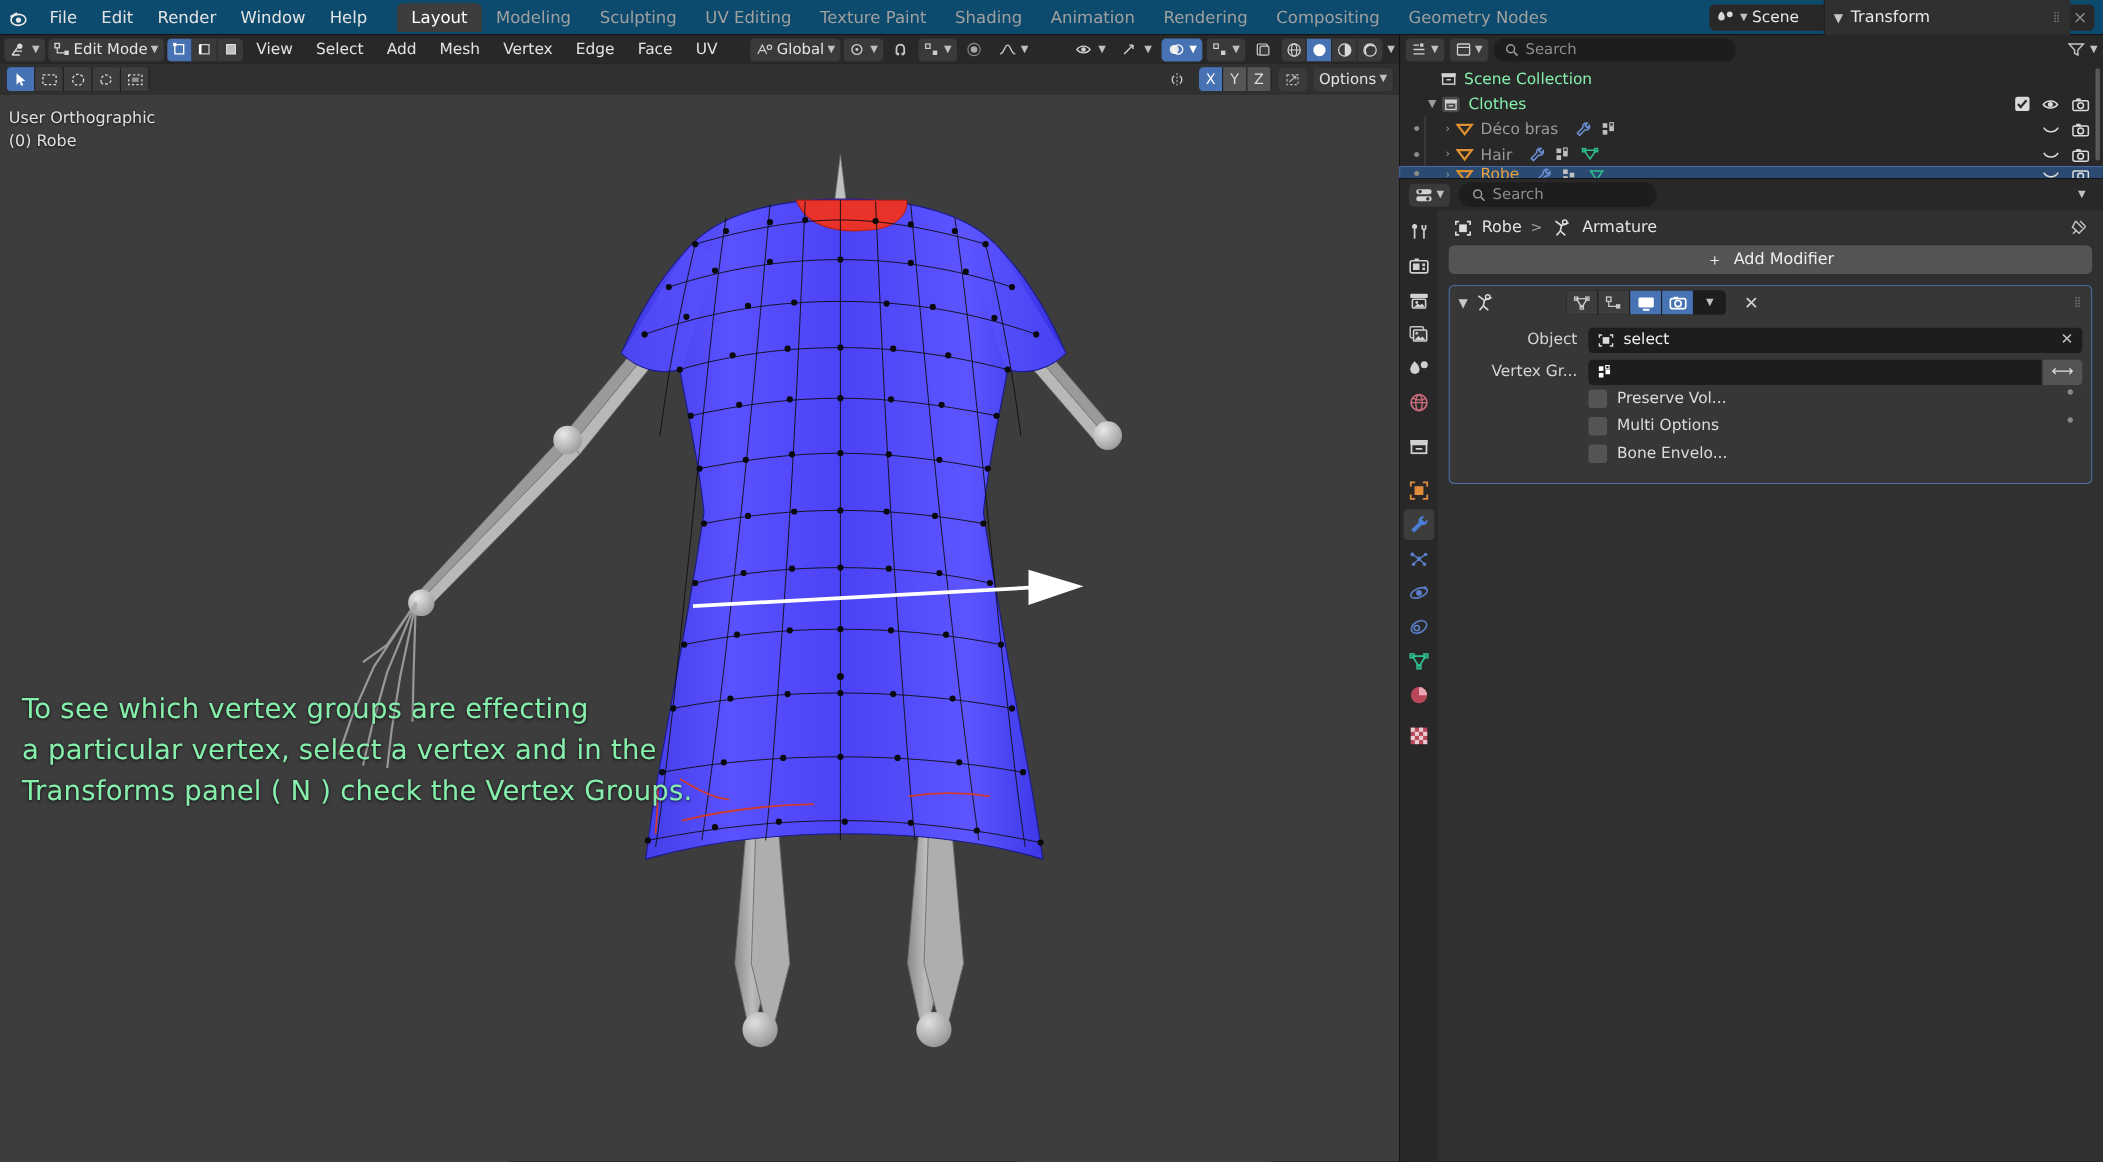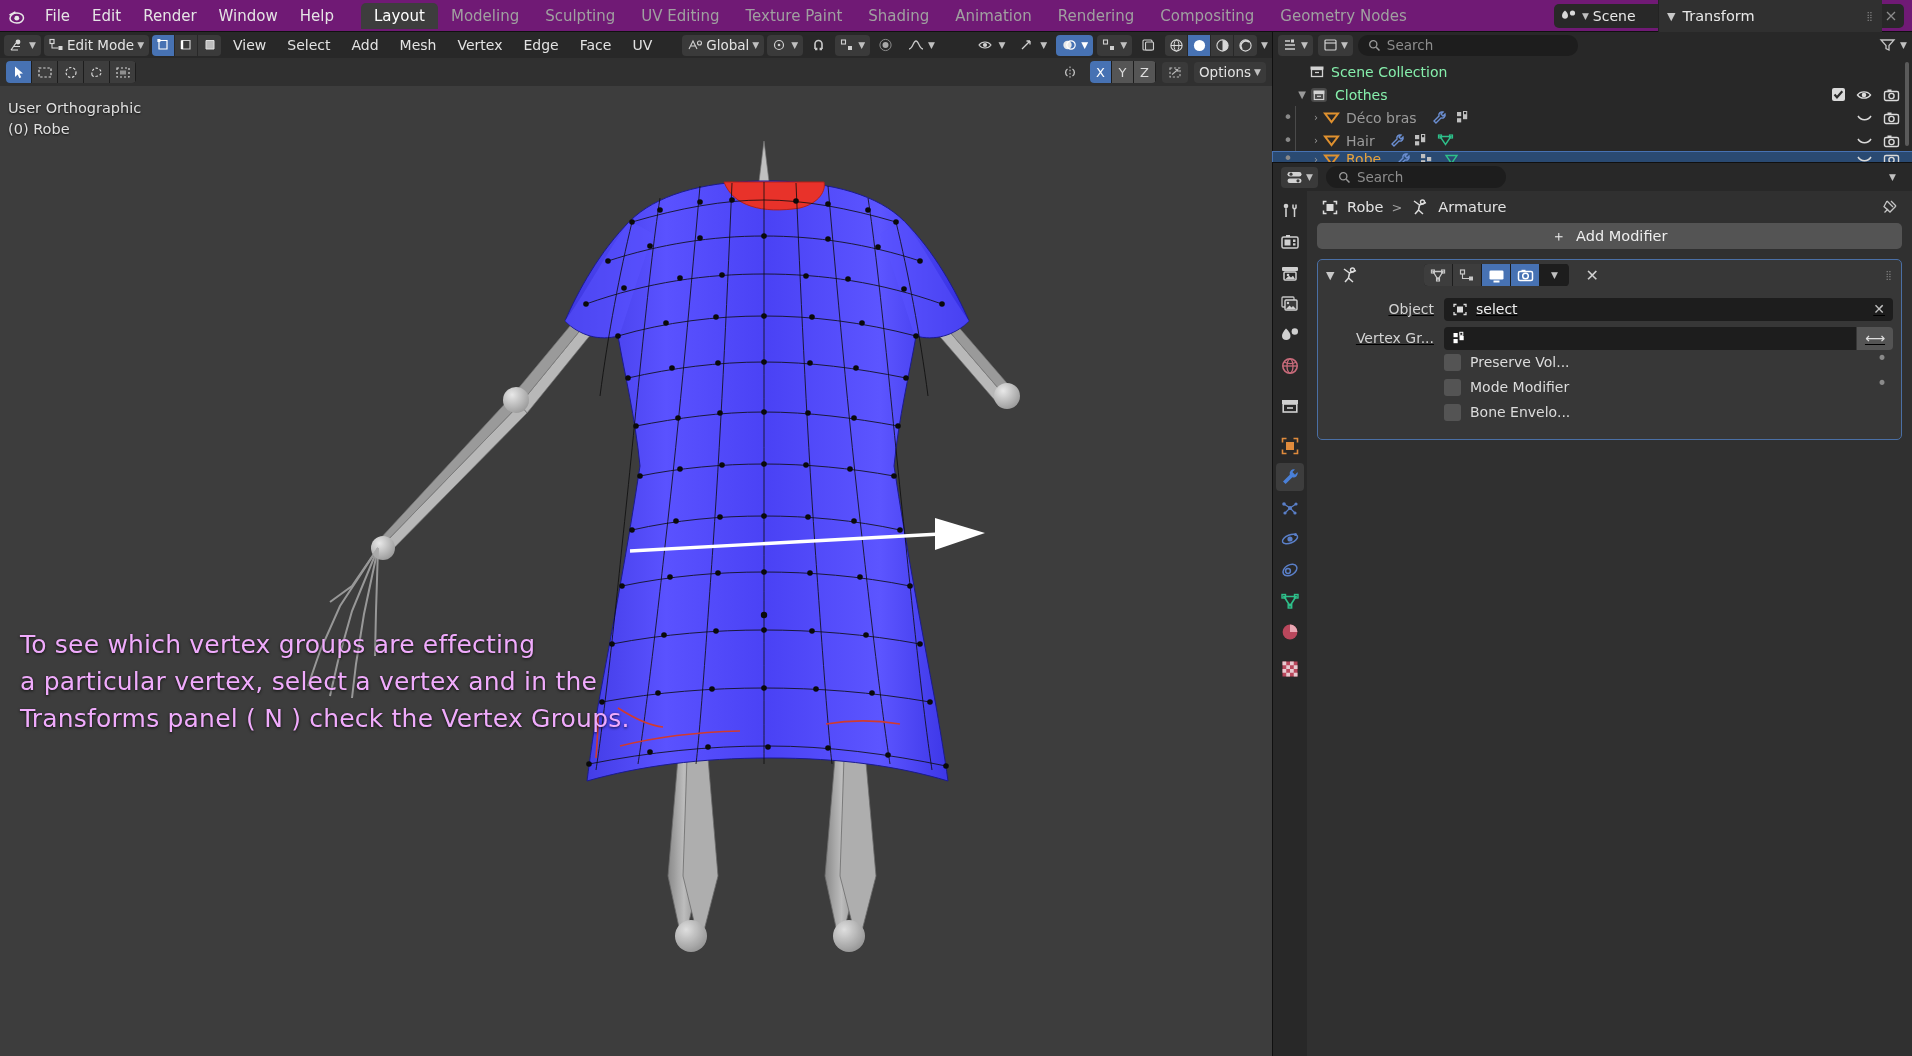--- a/index.html
+++ b/index.html
@@ -8,21 +8,21 @@
     background:#1d1d1d;
     font-family:"DejaVu Sans","Liberation Sans",sans-serif;
     overflow:hidden;
     -webkit-font-smoothing:antialiased;
   }
   .app { position:relative; width:1912px; height:1056px; }
 
   
   .topbar {
     position:absolute; left:0; top:0; width:1912px; height:32px;
-    background:#701a75; display:flex; align-items:center; gap:0;
+    background:#0c4a6e; display:flex; align-items:center; gap:0;
     border-bottom:1px solid #101010;
   }
   .blender-logo { width:34px; height:32px; display:flex; align-items:center; justify-content:center; }
   .menu-item {
     color:#e5e5e5; font-size:15px; padding:4px 11px; height:24px;
     display:flex; align-items:center; border-radius:4px; cursor:default;
   }
   .ws-tabs { display:flex; align-items:center; margin-left:16px; height:32px; }
   .ws-tab {
     color:#a0a0a0; font-size:15px; padding:0 13px; height:26px;
@@ -69,21 +69,21 @@
     background:#555; color:#ddd; font-size:13px; margin-right:1px; }
   .xyz > div.on { background:#4772b3; color:#fff; }
 
   
   .viewport {
     position:absolute; left:0; top:86px; width:1272px; height:970px;
     background:#3d3d3d; overflow:hidden;
   }
   .vp-info { position:absolute; left:8px; top:12px; color:#e0e0e0; font-size:14.5px; line-height:21px; text-shadow:0 1px 2px rgba(0,0,0,.7); }
   .annot {
-    position:absolute; left:20px; top:540px; color:#f0abfc; font-size:25px; line-height:37px;
+    position:absolute; left:20px; top:540px; color:#86efac; font-size:25px; line-height:37px;
     text-shadow:0 1px 3px rgba(0,0,0,.8); white-space:pre-line; letter-spacing:.2px;
   }
 
   
   .npanel {
     position:absolute; right:30px; top:0px; width:224px;
     background:#303030; border-left:1px solid #232323;
     height:970px;
   }
   .pnl-head { display:flex; align-items:center; gap:7px; padding:8px 8px 6px 8px; }
@@ -196,21 +196,21 @@
   .addmod {
     display:flex; align-items:center; justify-content:center; gap:10px;
     background:#545454; height:26px; border-radius:5px; color:#eee; font-size:14.5px; margin-bottom:10px;
   }
   .modcard { border:1px solid #4a6fa5; border-radius:5px; background:#373737; padding:0; }
   .modcard-hd { display:flex; align-items:center; gap:6px; height:30px; padding:0 8px; }
   .mod-tgl { display:flex; background:#1d1d1d; border-radius:4px; overflow:hidden; margin-left:58px; }
   .mod-tgl > div { width:28px; height:22px; display:flex; align-items:center; justify-content:center; background:#3d3d3d; margin-right:1px; }
   .mod-tgl > div.on { background:#4772b3; }
   .modcard-bd { padding:6px 8px 10px 8px; }
-  .prow { display:flex; align-items:center; height:26px; margin-bottom:3px;text-decoration:underline; }
+  .prow { display:flex; align-items:center; height:26px; margin-bottom:3px; }
   .prow .plabel { width:118px; text-align:right; padding-right:10px; color:#d4d4d4; font-size:14px; }
   .pval {
     flex:1; display:flex; align-items:center; gap:8px; background:#1d1d1d;
     height:23px; border-radius:4px; padding:0 8px; color:#efefef; font-size:14px;
   }
   .pval .xx { margin-left:auto; color:#c0c0c0; font-size:14px; }
   .arrbtn { width:36px; height:23px; background:#545454; border-radius:0 4px 4px 0;
     display:flex; align-items:center; justify-content:center; color:#ddd; font-size:14px; margin-left:1px; }
   .cbrow { display:flex; align-items:flex-start; height:25px; }
   .cbrow .plabel { width:118px; text-align:right; padding-right:10px; color:#d4d4d4; font-size:14px; }
@@ -1392,21 +1392,21 @@
           <div class="cbrow">
             <span class="plabel"></span>
             <span class="cb"></span>
             <span class="cbtxt">Preserve Vol...</span>
             <span class="anim-dot">•</span>
           </div>
 
           <div class="cbrow">
             <span class="plabel"></span>
             <span class="cb"></span>
-            <span class="cbtxt">Mode Modifier</span>
+            <span class="cbtxt">Multi Options</span>
             <span class="anim-dot">•</span>
           </div>
 
 
           <div class="cbrow">
             <span class="plabel"></span>
             <span class="cb"></span>
             <span class="cbtxt">Bone Envelo...</span>
           </div>
         </div>

